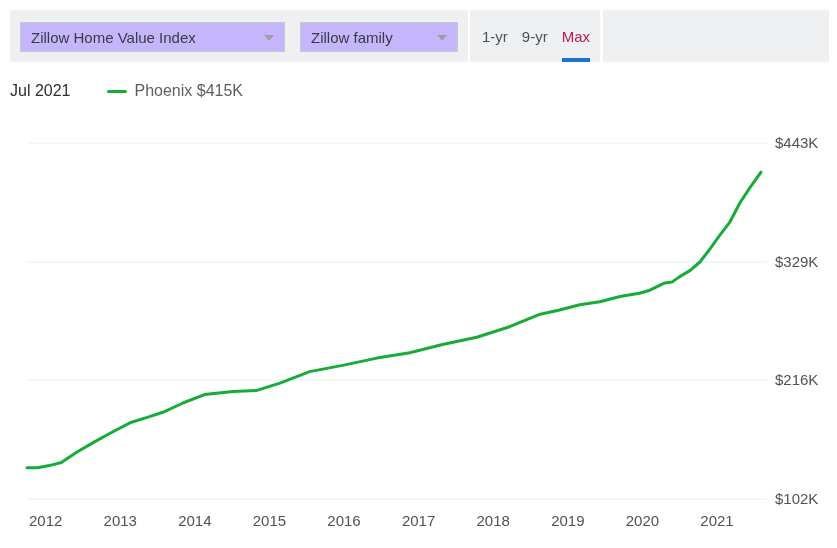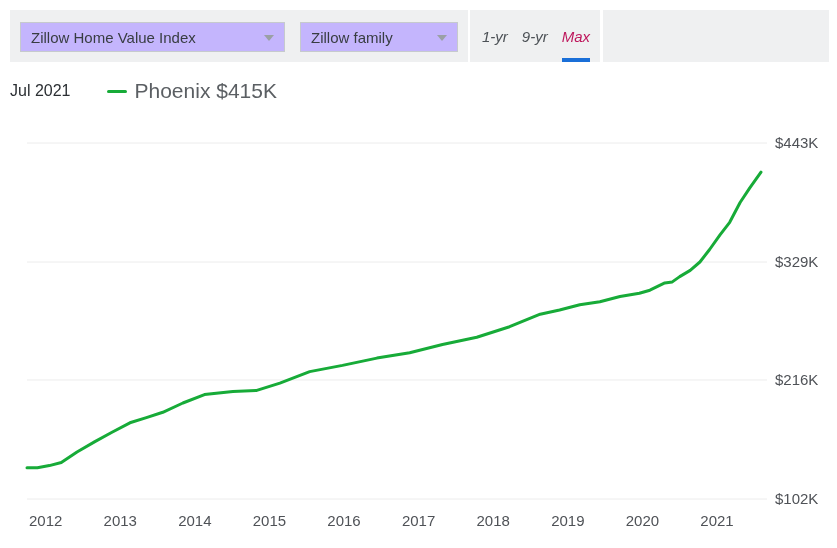--- a/index.html
+++ b/index.html
@@ -18,28 +18,28 @@
     font-size:15px;color:#383d42;cursor:pointer;
   }
   .select-metric{left:20px;width:265px;}
   .select-segment{left:300px;width:158px;}
   .chev{
     position:absolute;right:10px;top:12px;width:0;height:0;
     border-left:5px solid transparent;border-right:5px solid transparent;border-top:6px solid #9aa0a5;
   }
   .tab{
     display:flex;align-items:center;font-size:15px;color:#4c5156;cursor:pointer;
-    border-bottom:4px solid transparent;padding-top:4px;box-sizing:border-box;font-style:italic;
+    border-bottom:4px solid transparent;padding-top:4px;box-sizing:border-box;
   }
   .tab.active{color:#be185d;border-bottom-color:#1a6fd8;text-align:right;}
   
   .legend{position:absolute;left:10px;top:81px;display:flex;align-items:center;height:20px;}
   .legend-date{font-size:16px;font-weight:normal;color:#2b2f33;}
   .legend-swatch{width:20px;height:3px;background:#17ab38;margin-left:36px;border-radius:2px;}
-  .legend-series{font-size:21px;color:#5b5f63;margin-left:8px;}
+  .legend-series{font-size:16px;color:#5b5f63;margin-left:8px;}
   
   .chart-svg{position:absolute;left:0;top:0;}
   .chart-svg text{font-family:"Liberation Sans",sans-serif;}
 </style>
 </head>
 <body>
 
 <div class="page">
 
   <div class="band band-selects"></div>

